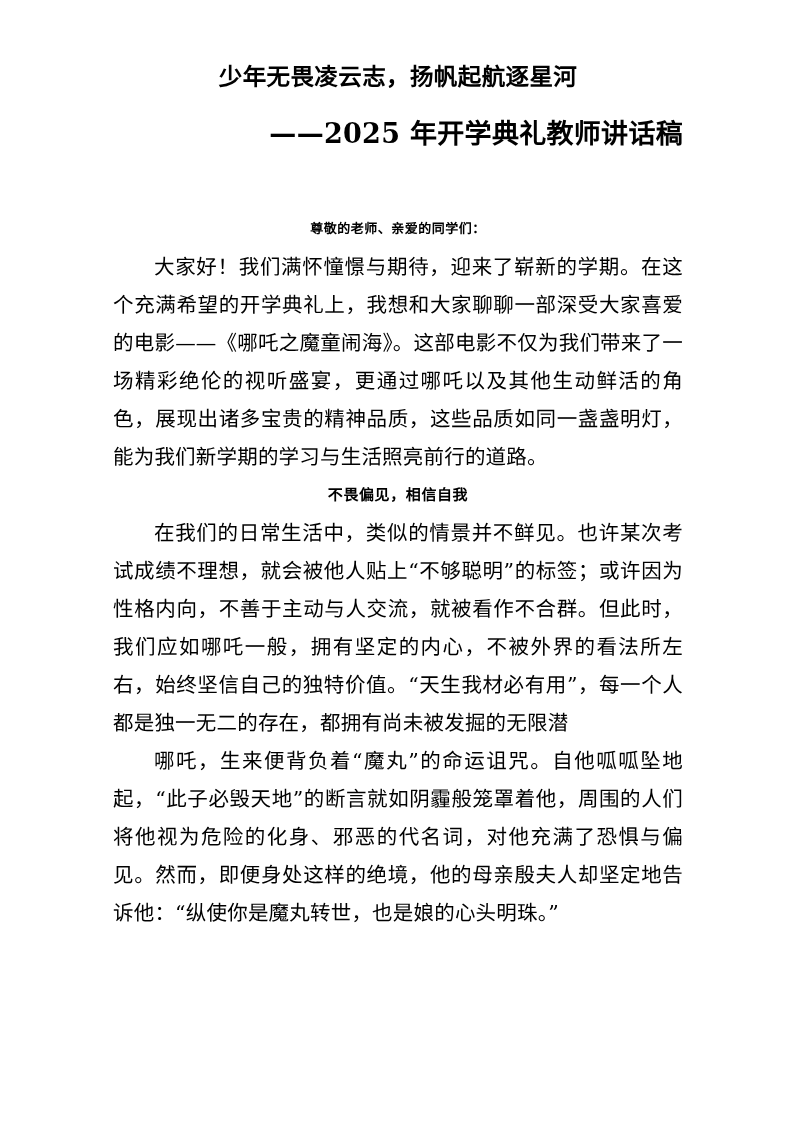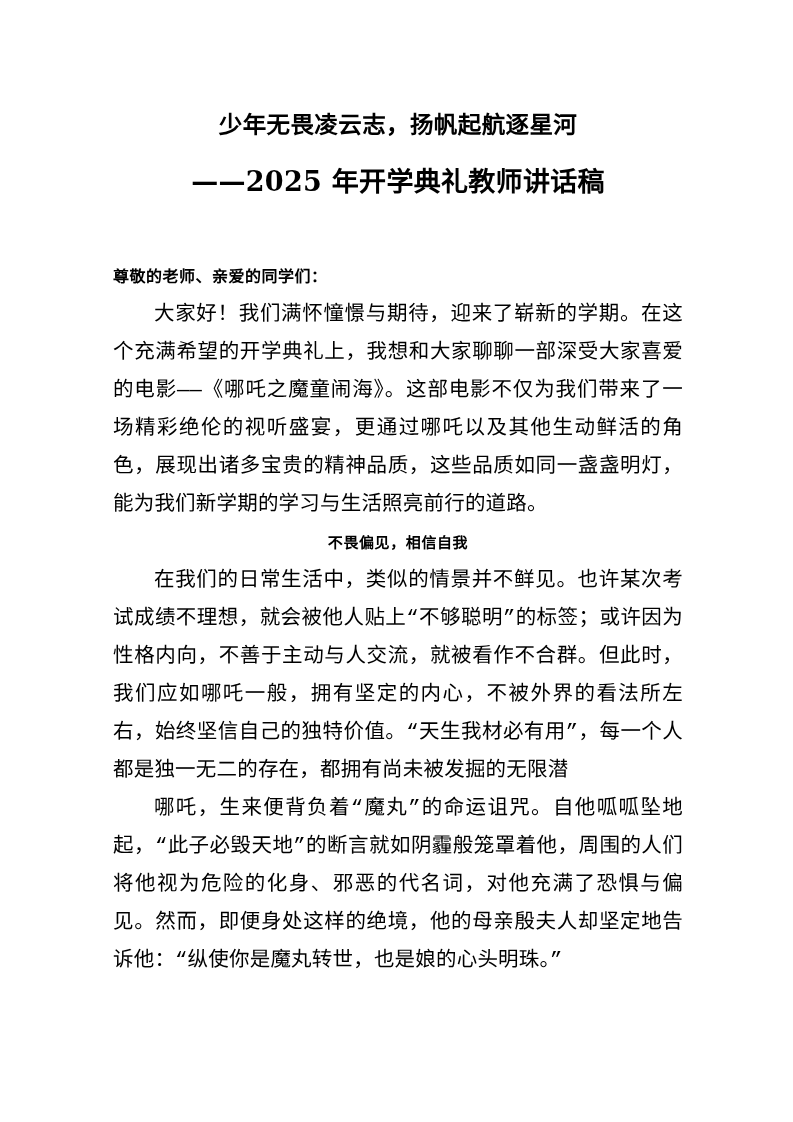--- a/index.html
+++ b/index.html
@@ -30,61 +30,60 @@
   .content {
     position: absolute;
     left: 113px;
     top: 0;
     width: 570px;
   }
 
   
   .doc-title {
     margin: 0;
-    padding-top: 108px;
+    padding-top: 60px;
     font-size: 23.5px;
     font-weight: bold;
     line-height: 34px;
     text-align: center;
     letter-spacing: 0.4px;
     font-family: "DejaVu Serif", "Liberation Serif", serif;
   }
 
   .doc-subtitle {
     margin: 0;
     padding-top: 20px;
     font-size: 27px;
     font-weight: bold;
     line-height: 40px;
-    text-align: center;
+    text-align: right;
     letter-spacing: 0.3px;
     font-family: "DejaVu Serif", "Liberation Serif", serif;
   }
 
   
   .salutation {
     margin: 0;
     padding-top: 56px;
-    font-size: 16px;
+    font-size: 13px;
     font-weight: bold;
     line-height: 38px;
-    text-align: left;
+    text-align: center;
     letter-spacing: 0.5px;
   }
 
   .para {
     margin: 0;
     font-size: 20.5px;
     line-height: 38px;
     text-align: justify;
     text-justify: inter-character;
     text-indent: 2em;
     letter-spacing: 0.2px;
     word-break: break-all;
-    font-family: Liberation Mono, monospace;
   }
 
   .section-heading {
     margin: 0;
     font-size: 15px;
     font-weight: bold;
     line-height: 38px;
     text-align: center;
     letter-spacing: 0.6px;
   }

